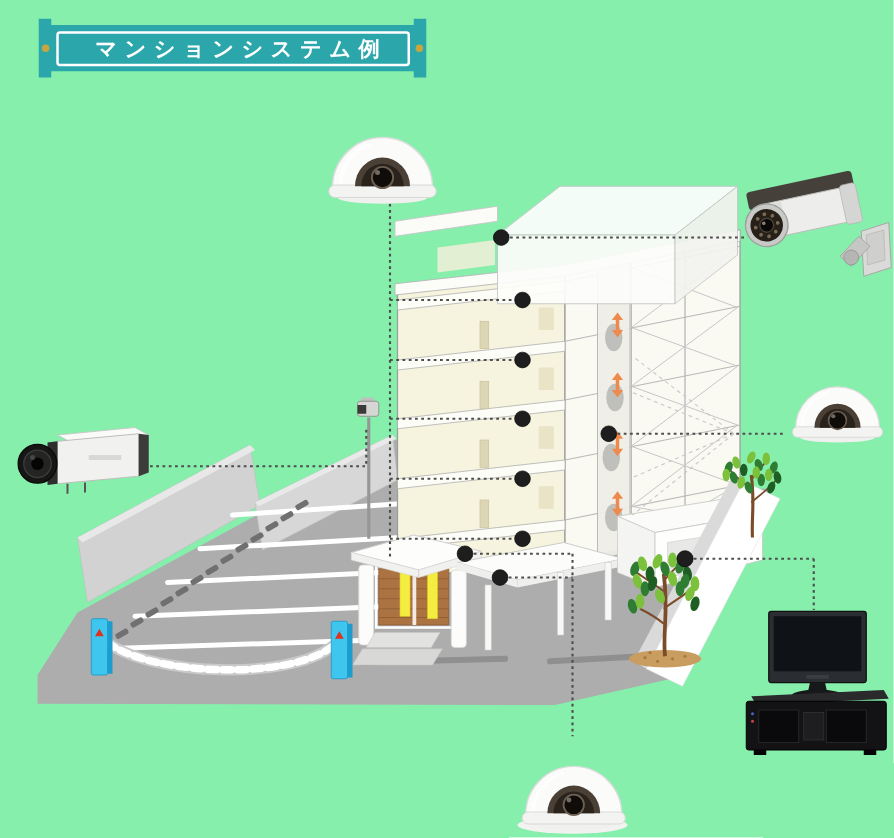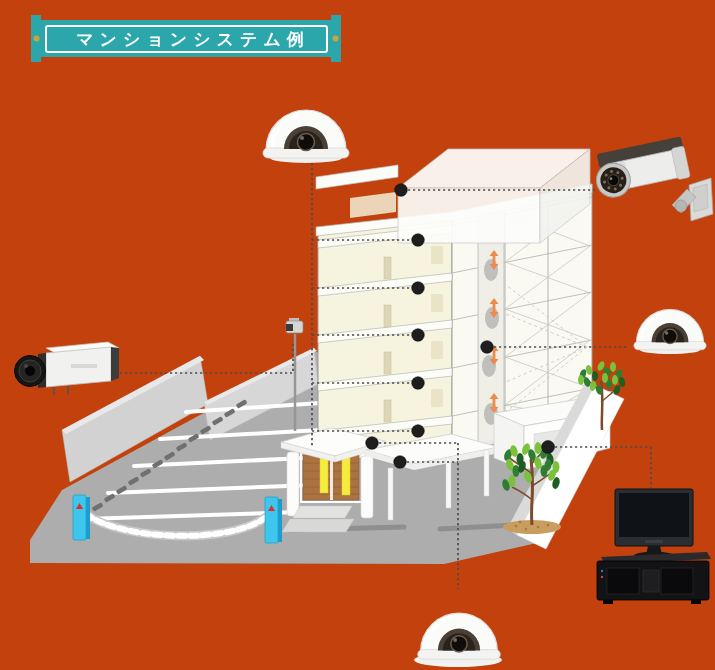--- a/index.html
+++ b/index.html
@@ -1,16 +1,16 @@
 <!DOCTYPE html>
 <html><head>
 <meta charset="utf-8">
 <style>
   html,body{margin:0;padding:0;background:#ffffff;}
-  .stage{position:relative;width:715px;height:670px;background:#c2410c;overflow:hidden;
+  .stage{position:relative;width:715px;height:670px;background:#86efac;overflow:hidden;
          font-family:"Liberation Sans", sans-serif;}
   svg{position:absolute;left:0;top:0;}
   text.banner-title{font-family:"Liberation Serif","DejaVu Serif",serif;
                     font-size:17px;letter-spacing:6px;fill:#ffffff;font-weight:600;}
 </style>
 </head>
 <body>
 
 <div class="stage">
 <svg width="715" height="670" viewBox="0 0 715 670">

